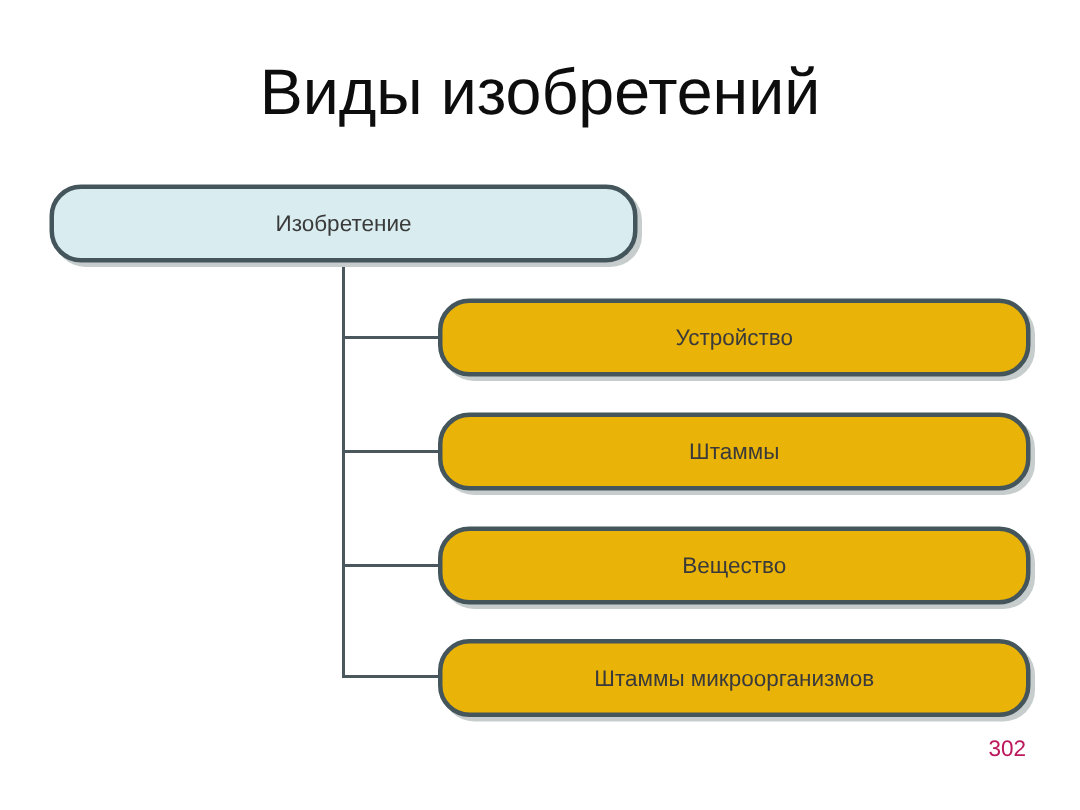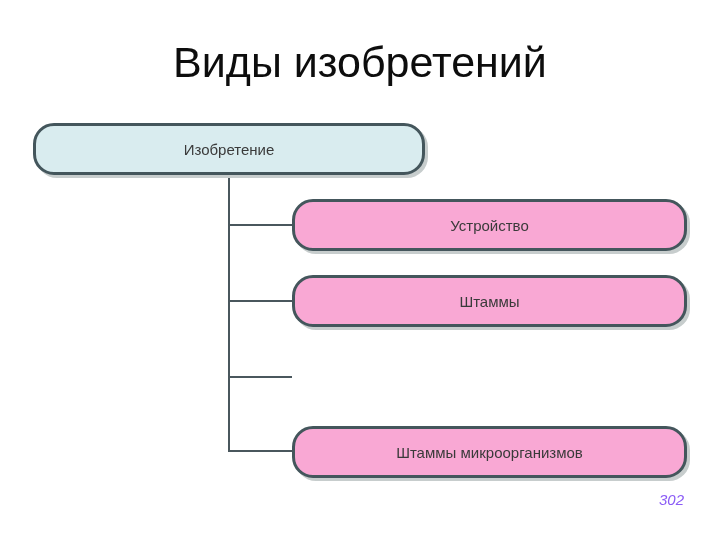--- a/index.html
+++ b/index.html
@@ -42,21 +42,21 @@
     left: 33px;
     top: 123px;
     width: 392px;
     height: 52px;
     background: #d9ecef;
   }
   .node-child {
     left: 292px;
     width: 395px;
     height: 52px;
-    background: #f9a8d4;
+    background: #eab308;
   }
   .node-child.c0 { top: 199px; }
   .node-child.c1 { top: 275px; }
   .node-child.c2 { top: 351px; }
   .node-child.c3 { top: 426px; }
   .connector {
     position: absolute;
     background: #4a575d;
   }
   .trunk {
@@ -72,22 +72,21 @@
   }
   .branch.b0 { top: 224px; }
   .branch.b1 { top: 300px; }
   .branch.b2 { top: 376px; }
   .branch.b3 { top: 450px; }
   .page-number {
     position: absolute;
     right: 36px;
     top: 491px;
     font-size: 15px;
-    color: #8b5cf6;
-    font-style: italic;
+    color: #be185d;
   }
 </style>
 </head>
 <body>
 
 <div class="slide">
 
   <div class="slide-title">Виды изобретений</div>
 
   <div class="connector trunk"></div>
@@ -101,20 +100,23 @@
   </div>
 
   <div class="node node-child c0">
     <span>Устройство</span>
   </div>
 
   <div class="node node-child c1">
     <span>Штаммы</span>
   </div>
 
+  <div class="node node-child c2">
+    <span>Вещество</span>
+  </div>
 
   <div class="node node-child c3">
     <span>Штаммы микроорганизмов</span>
   </div>
 
   <div class="page-number">302</div>
 
 </div>
 
 </body></html>

